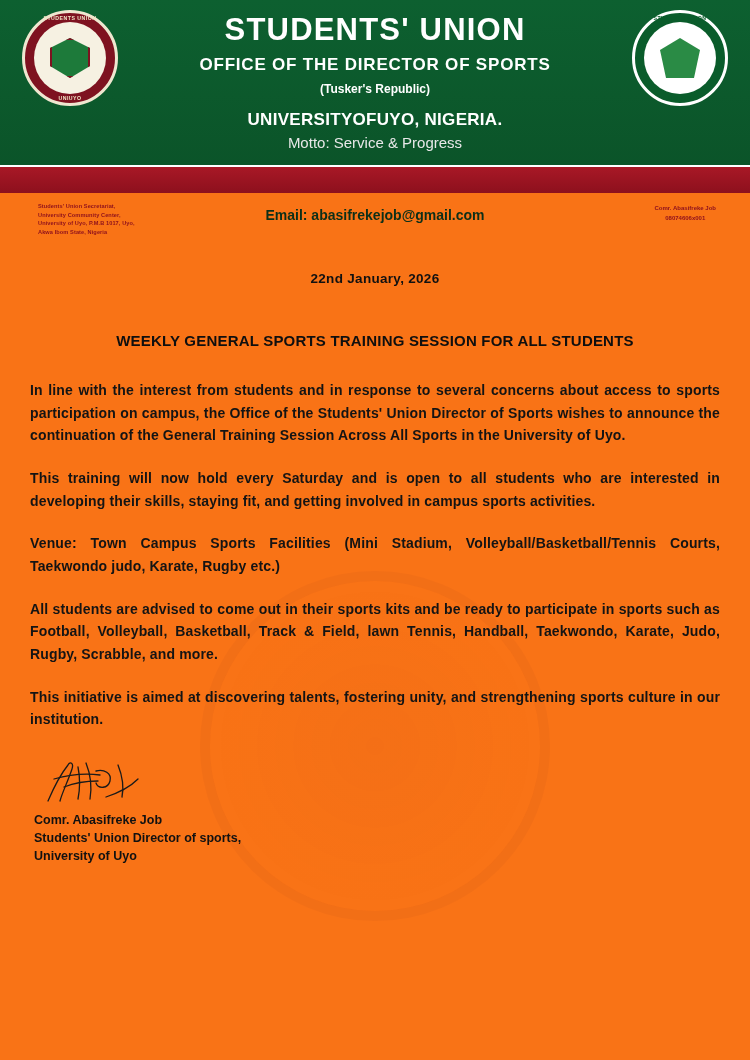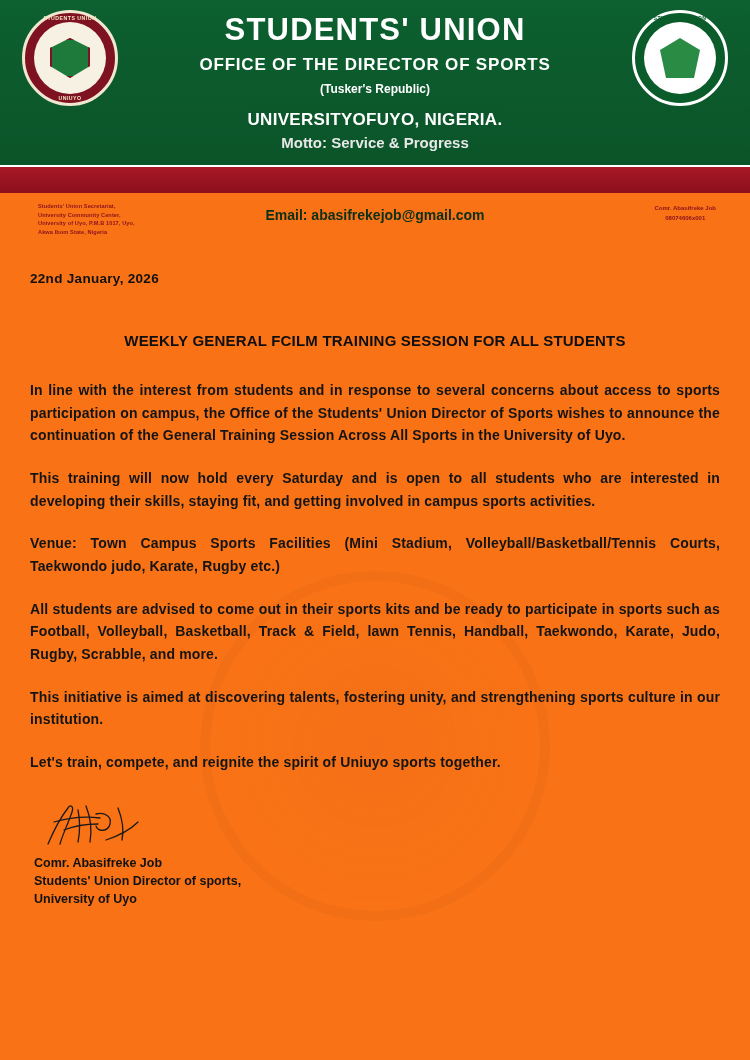--- a/index.html
+++ b/index.html
@@ -56,21 +56,21 @@
   .header-sub3 {
     font-size: 17px;
     font-weight: bold;
     letter-spacing: 0.3px;
     margin-top: 14px;
   }
   .header-motto {
     font-size: 15px;
     margin-top: 4px;
     color: #e8e8e8;
-    font-weight: bold;
+    font-weight: normal;
   }
 
   
   .logo {
     position: absolute;
     top: 10px;
     width: 96px;
     height: 96px;
     border-radius: 50%;
   }
@@ -194,21 +194,21 @@
     transform: translateX(-50%);
     width: 330px;
     height: 330px;
     border-radius: 50%;
     border: 10px solid rgba(120, 30, 40, 0.05);
     background: radial-gradient(circle, rgba(120,30,40,0.035) 0%, rgba(255,255,255,0) 70%);
     pointer-events: none;
     z-index: 0;
   }
   .date {
-    text-align: left;
+    text-align: center;
     font-size: 13.5px;
     font-weight: bold;
     color: #111111;
     margin-top: 22px;
     letter-spacing: 0.3px;
     position: relative;
     z-index: 1;
   }
   .subject {
     text-align: center;
@@ -320,29 +320,28 @@
     <div class="email">Email: abasifrekejob@gmail.com</div>
     <div class="officer" style="white-space: pre-line;">Comr. Abasifreke Job
 08074606x001</div>
   </div>
 
   <div class="content">
     <div class="watermark"></div>
 
     <div class="date">22nd January, 2026</div>
 
-    <div class="subject">WEEKLY GENERAL FCILM TRAINING SESSION FOR ALL STUDENTS</div>
+    <div class="subject">WEEKLY GENERAL SPORTS TRAINING SESSION FOR ALL STUDENTS</div>
 
     <div class="body-text">
       <p class="para">In line with the interest from students and in response to several concerns about access to sports participation on campus, the Office of the Students' Union Director of Sports wishes to announce the continuation of the General Training Session Across All Sports in the University of Uyo.</p>
       <p class="para">This training will now hold every Saturday and is open to all students who are interested in developing their skills, staying fit, and getting involved in campus sports activities.</p>
       <p class="para">Venue: Town Campus Sports Facilities (Mini Stadium, Volleyball/Basketball/Tennis Courts, Taekwondo judo, Karate, Rugby etc.)</p>
       <p class="para">All students are advised to come out in their sports kits and be ready to participate in sports such as Football, Volleyball, Basketball, Track &amp; Field, lawn Tennis, Handball, Taekwondo, Karate, Judo, Rugby, Scrabble, and more.</p>
       <p class="para">This initiative is aimed at discovering talents, fostering unity, and strengthening sports culture in our institution.</p>
-      <p class="para last">Let's train, compete, and reignite the spirit of Uniuyo sports together.</p>
     </div>
 
     <div class="signature-block">
       <svg class="sig-mark" viewBox="0 0 120 48">
         <g fill="none" stroke="#1a1a1a" stroke-width="1.3" stroke-linecap="round">
           <path d="M14 44 C20 30, 26 18, 34 8 C36 4, 40 6, 38 12 C34 24, 28 36, 26 44"></path>
           <path d="M30 30 C40 26, 52 24, 64 24"></path>
           <path d="M44 10 C46 20, 46 32, 44 42"></path>
           <path d="M52 6 C56 16, 58 30, 56 42"></path>
           <path d="M62 14 C70 12, 78 16, 76 24 C74 32, 64 32, 62 26"></path>

